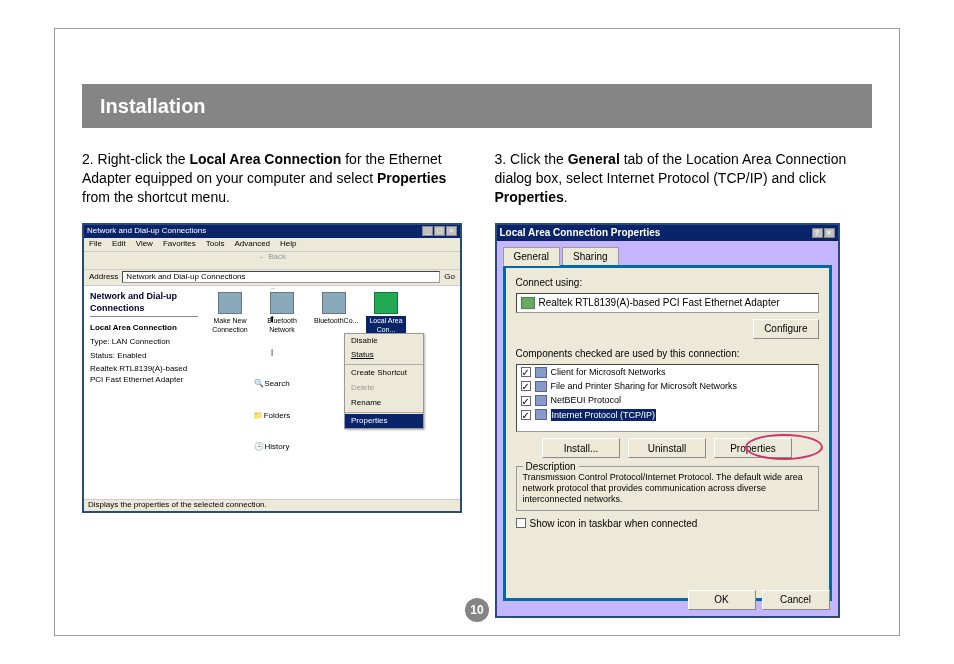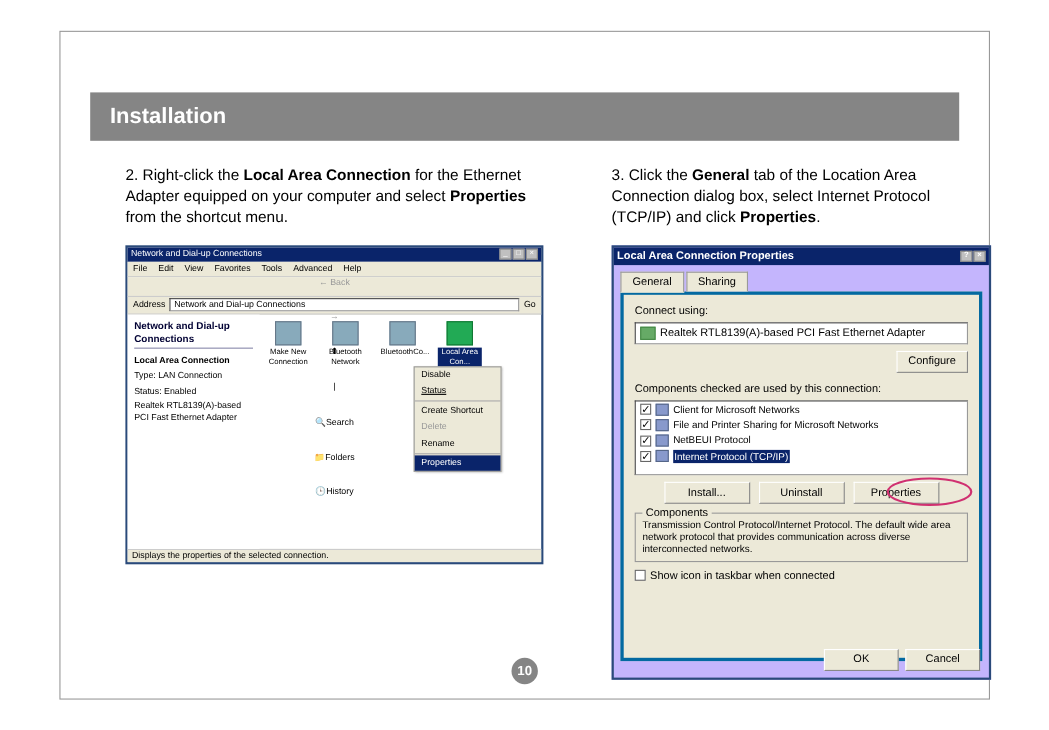--- a/index.html
+++ b/index.html
@@ -1,20 +1,20 @@
 <!DOCTYPE html>
 <html><head>
 <meta charset="utf-8">
 <style>
   *{box-sizing:border-box;margin:0;padding:0;}
   body{width:954px;height:664px;background:#fff;font-family:Arial,Helvetica,sans-serif;position:relative;color:#000;}
   .page-border{position:absolute;left:54px;top:28px;width:846px;height:608px;border:1px solid #999;}
   .header{position:absolute;left:82px;top:84px;width:790px;height:44px;background:#858585;display:flex;align-items:center;padding-left:18px;color:#fff;font-size:20px;font-weight:bold;}
   .cols{position:absolute;left:82px;top:150px;width:795px;display:flex;gap:30px;}
-  .col{flex:1;font-size:14px;line-height:1.35;margin-left:32px;}
+  .col{flex:1;font-size:14px;line-height:1.35;}
   .step-text{margin-bottom:16px;}
   .num{display:inline;}
   .bold{font-weight:bold;}
   .page-num{position:absolute;left:50%;transform:translateX(-50%);bottom:42px;width:24px;height:24px;border-radius:50%;background:#858585;color:#fff;display:flex;align-items:center;justify-content:center;font-size:12px;font-weight:bold;}
   
   .win1{border:2px solid #2a4a7a;background:#fff;width:380px;height:290px;position:relative;font-size:8px;}
   .w1-title{background:#0a246a;color:#fff;height:13px;display:flex;align-items:center;padding:0 3px;justify-content:space-between;}
   .w1-tbtns{display:flex;gap:1px;}
   .tbtn{width:11px;height:10px;background:#c0c0c0;border:1px solid #888;font-size:7px;line-height:7px;text-align:center;}
   .w1-menu{height:14px;background:#ece9d8;display:flex;align-items:center;gap:10px;padding:0 5px;font-size:8px;border-bottom:1px solid #ccc;}
@@ -211,21 +211,21 @@
         </div>
 
         <div class="btn3" style="position:relative;">
           <button class="btn" style="width:78px;">Install...</button>
           <button class="btn" style="width:78px;">Uninstall</button>
           <button class="btn" style="width:78px;">Properties</button>
           <div class="highlight-oval" style="right:-4px;top:-4px;"></div>
         </div>
 
         <div class="desc">
-          <span class="leg">Components</span>
+          <span class="leg">Description</span>
           <p>Transmission Control Protocol/Internet Protocol. The default wide area network protocol that provides communication across diverse interconnected networks.</p>
         </div>
 
         <div class="showrow">
           <div class="chk"></div>
           <span>Show icon in taskbar when connected</span>
         </div>
       </div>
       <div class="dlg-foot">
         <button class="btn" style="width:68px;">OK</button>

